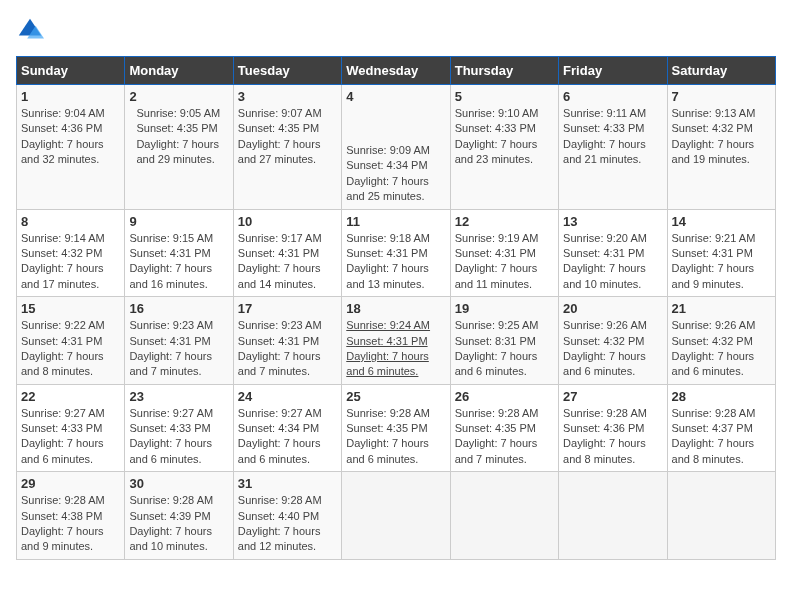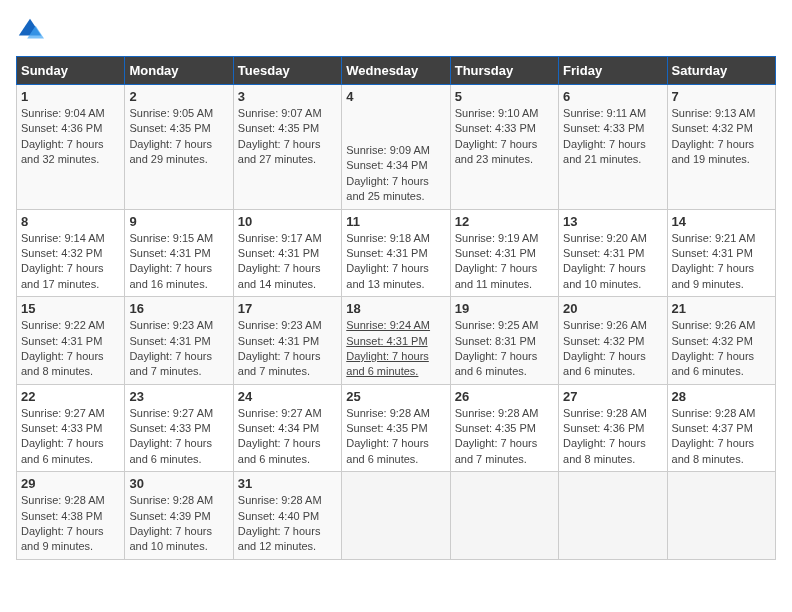--- a/index.html
+++ b/index.html
@@ -125,21 +125,21 @@
   <tr>
         <td>
           <span class="day-number">1</span>
           <div class="day-info" style="white-space: pre-line;">Sunrise: 9:04 AM
 Sunset: 4:36 PM
 Daylight: 7 hours
 and 32 minutes.</div>
         </td>
         <td>
           <span class="day-number">2</span>
-          <div class="day-info" style="white-space: pre-line;">Sunrise: 9:05 AM
+          <div class="day-info" style="white-space: pre-line; margin-left: 7px;">Sunrise: 9:05 AM
 Sunset: 4:35 PM
 Daylight: 7 hours
 and 29 minutes.</div>
         </td>
         <td>
           <span class="day-number">3</span>
           <div class="day-info" style="white-space: pre-line;">Sunrise: 9:07 AM
 Sunset: 4:35 PM
 Daylight: 7 hours
 and 27 minutes.</div>

